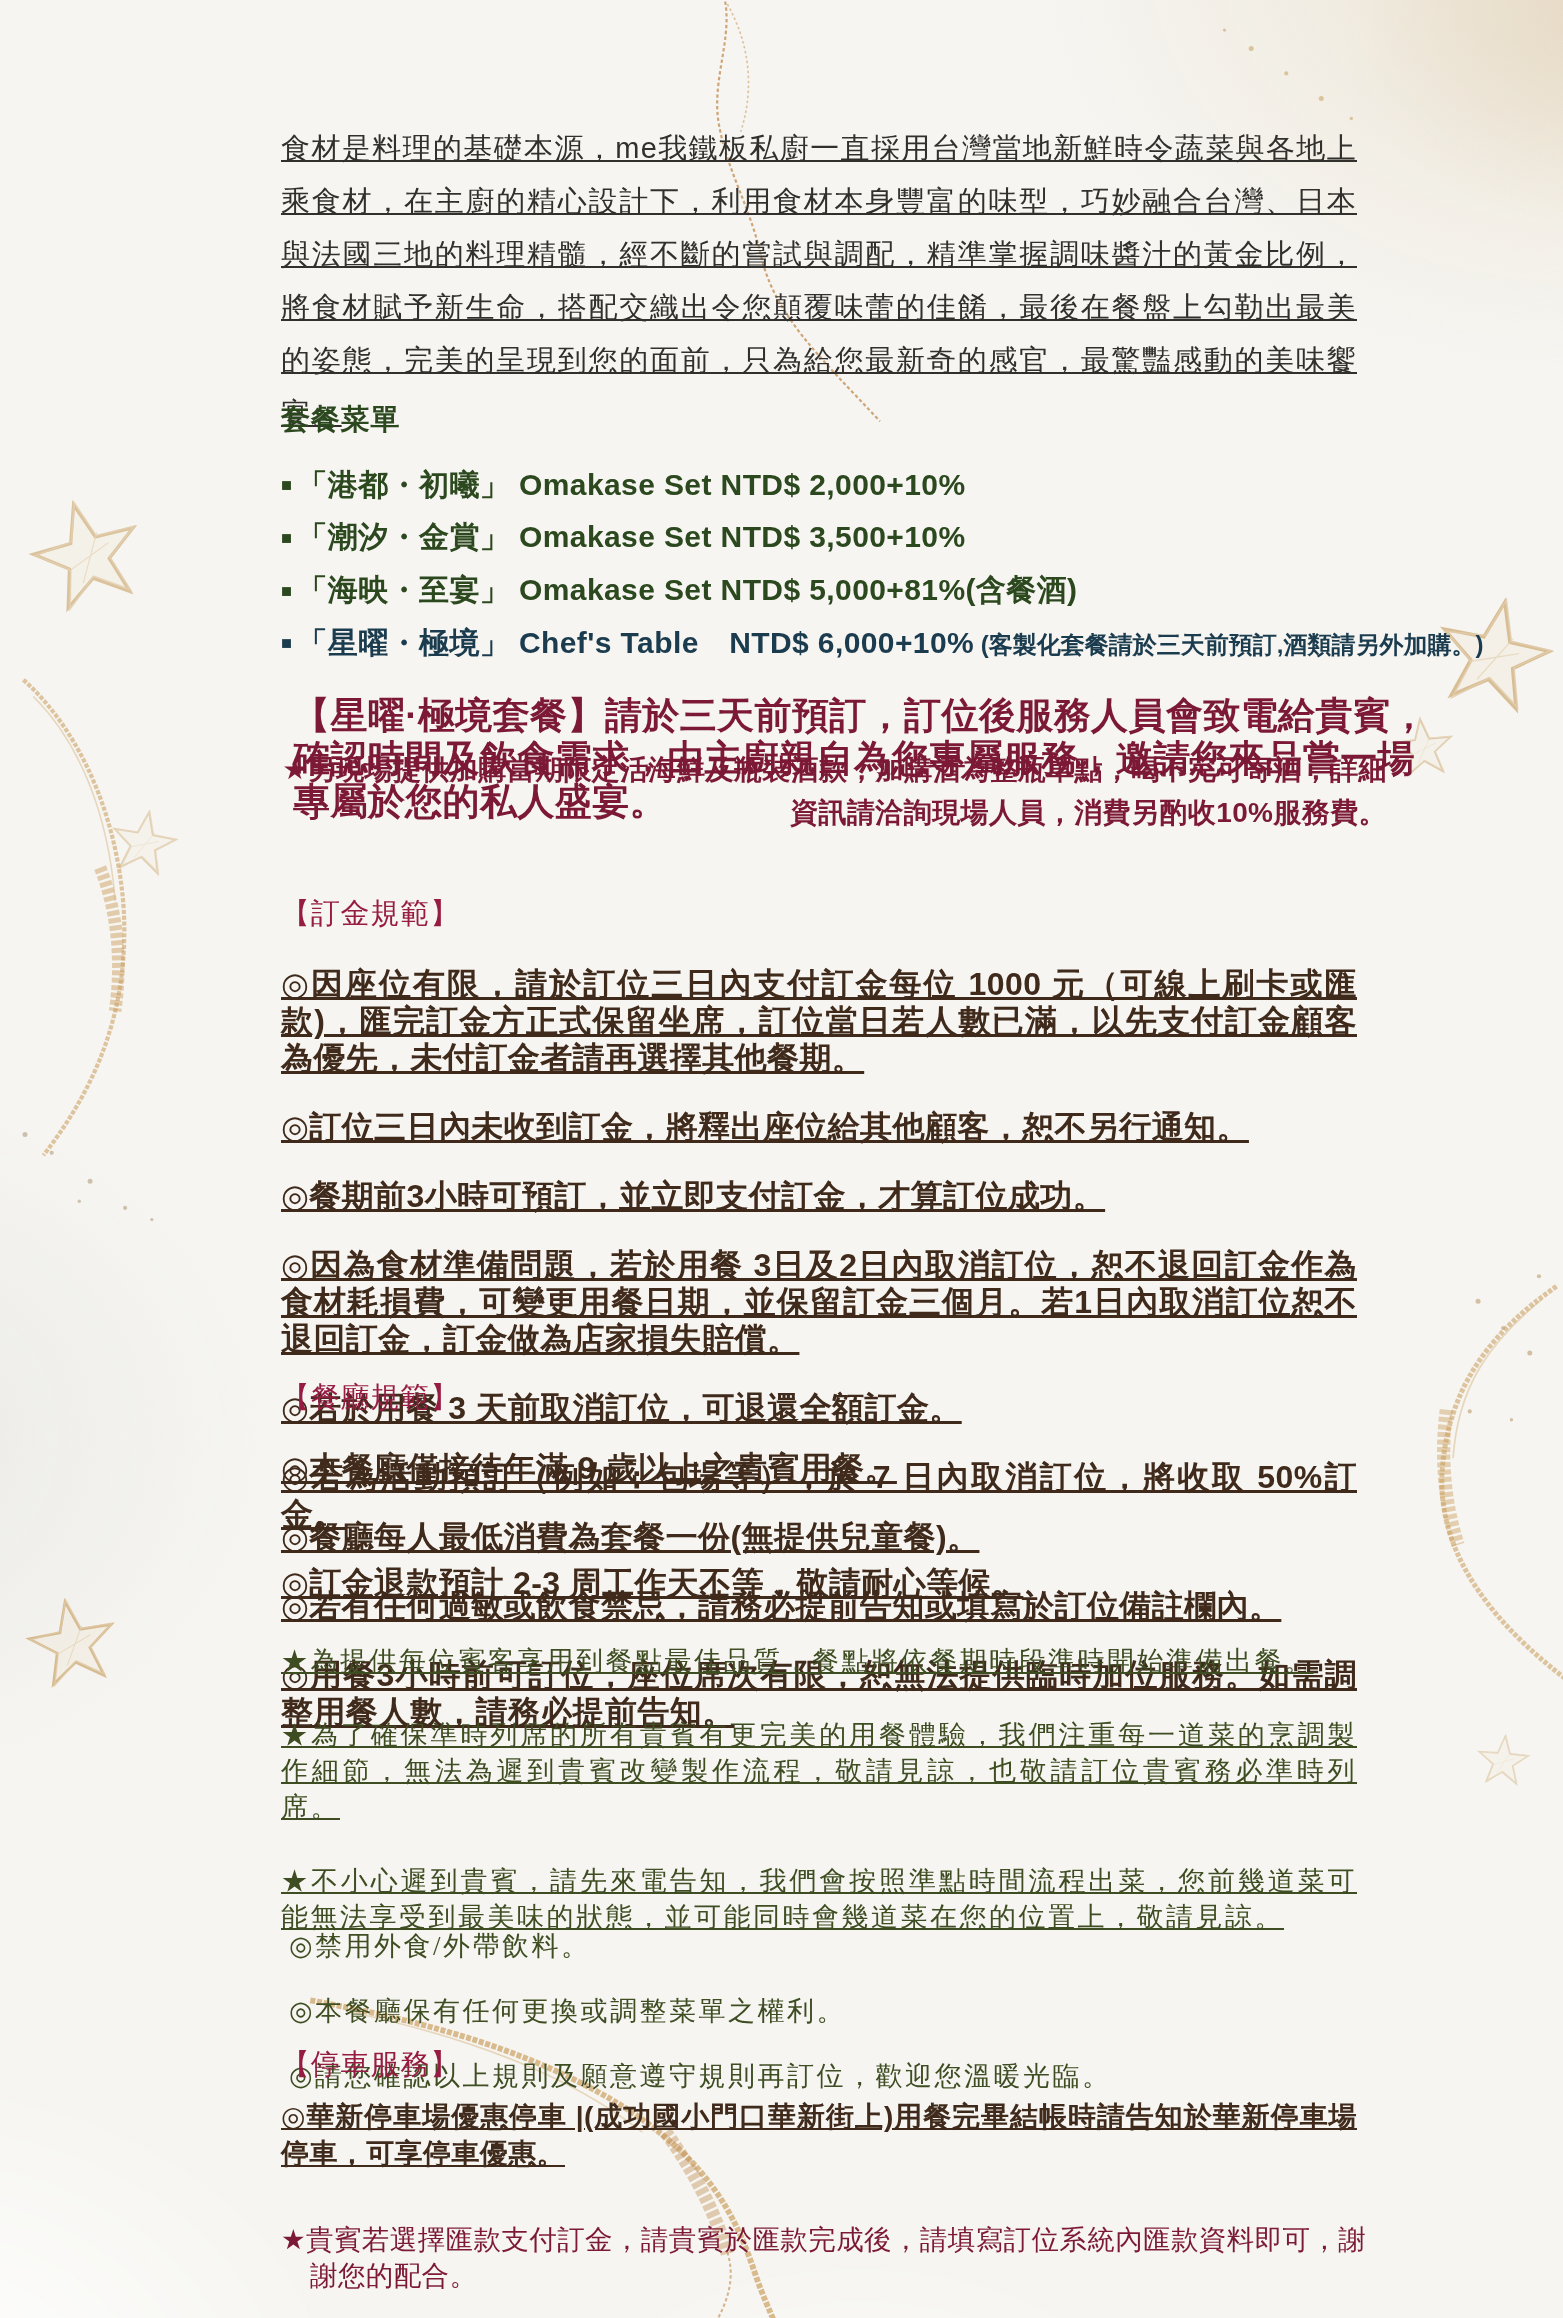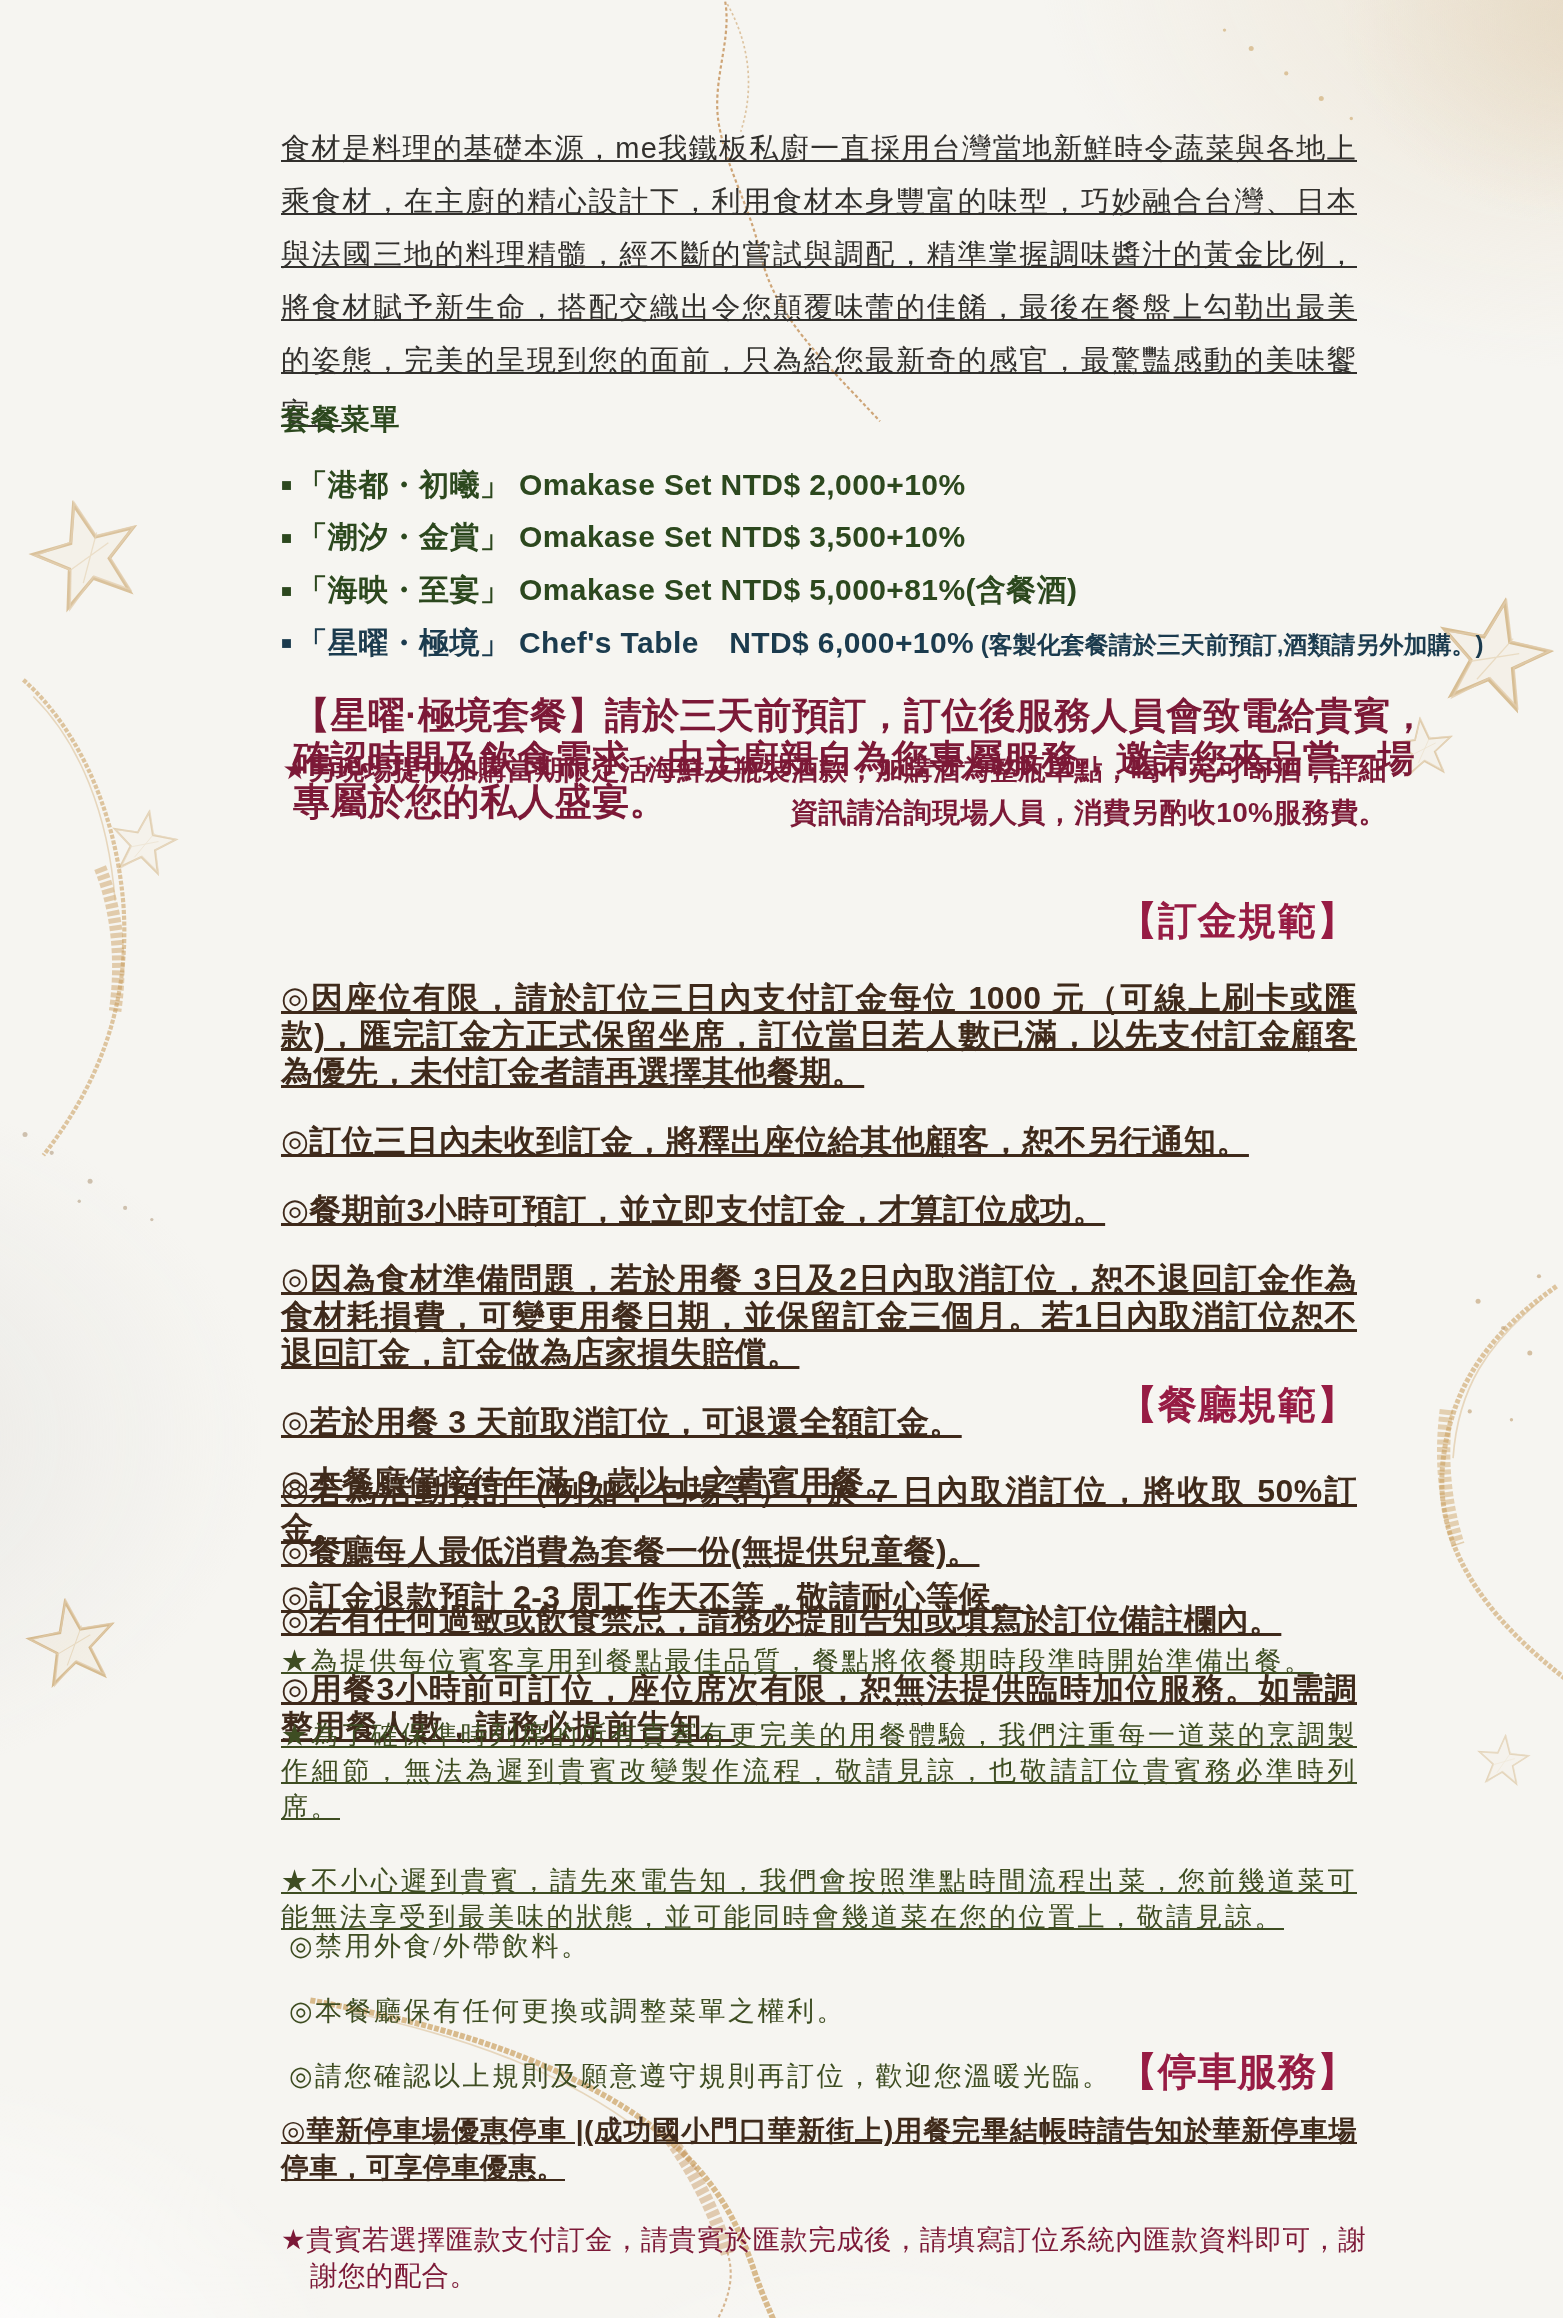--- a/index.html
+++ b/index.html
@@ -25,21 +25,21 @@
   .menu-row{font-size:30px;font-weight:bold;color:var(--green);letter-spacing:0.4px;line-height:33px;margin-bottom:19px;white-space:nowrap;}
   .menu-row.navy{color:var(--navy);}
   .menu-bullet{font-size:18.3px;vertical-align:3.3px;margin-right:5px;}
   .menu-note{font-size:24px;letter-spacing:0;}
 
   #star-set-notice{top:657px;left:293px;width:1143px;font-size:37px;line-height:43px;
     font-weight:bold;color:var(--maroon);letter-spacing:0.4px;}
   #addon-notice{top:720px;font-size:28px;line-height:43px;font-weight:bold;color:var(--maroon);
     padding-left:30px;text-indent:-30px;letter-spacing:0.4px;text-align:right;}
 
-  .rule-title{font-size:39px;font-weight:bold;color:var(--maroon-hd);letter-spacing:0.8px;margin:0 0 13.3px 0;text-align:right;}
+  .rule-title{font-size:29px;font-weight:normal;color:var(--maroon-hd);letter-spacing:0.8px;margin:0 0 13.3px 0;}
   .rule-item{font-size:32px;line-height:37px;font-weight:bold;color:var(--brown);letter-spacing:0.4px;margin-bottom:0.8px;}
   #deposit{top:894px;}
   #restaurant{top:1378px;}
 
   #service-notes{top:1616px;}
   .snote{font-family:"Liberation Serif","DejaVu Serif",serif;font-size:27px;line-height:36px;
     color:var(--sgreen);letter-spacing:2.5px;margin-bottom:38px;}
   #house-rules{top:1900px;margin-left:8px;}
   .hrule{font-family:"Liberation Serif","DejaVu Serif",serif;font-size:27px;line-height:38px;
     color:var(--sgreen);letter-spacing:2.5px;margin-bottom:0.8px;}

